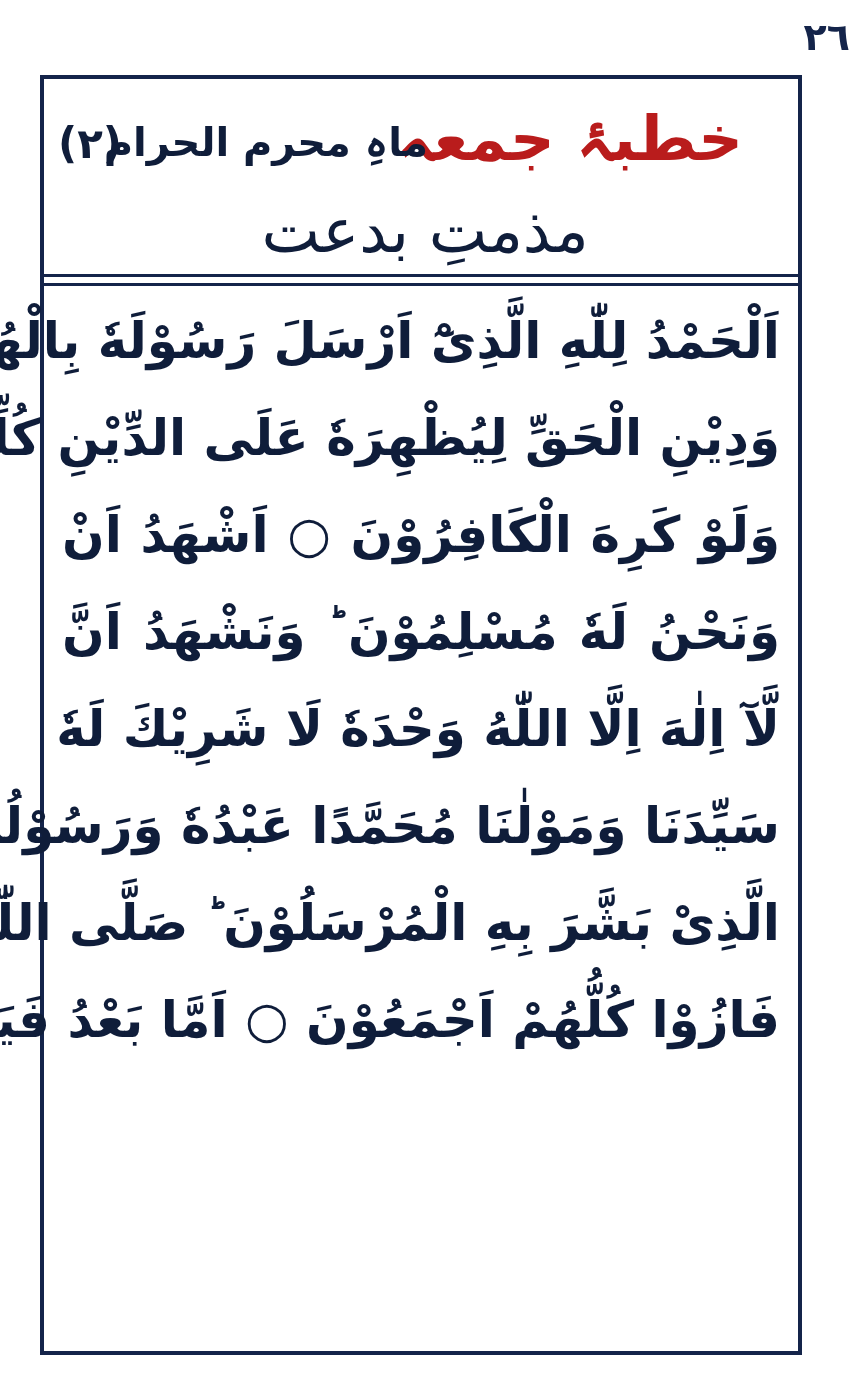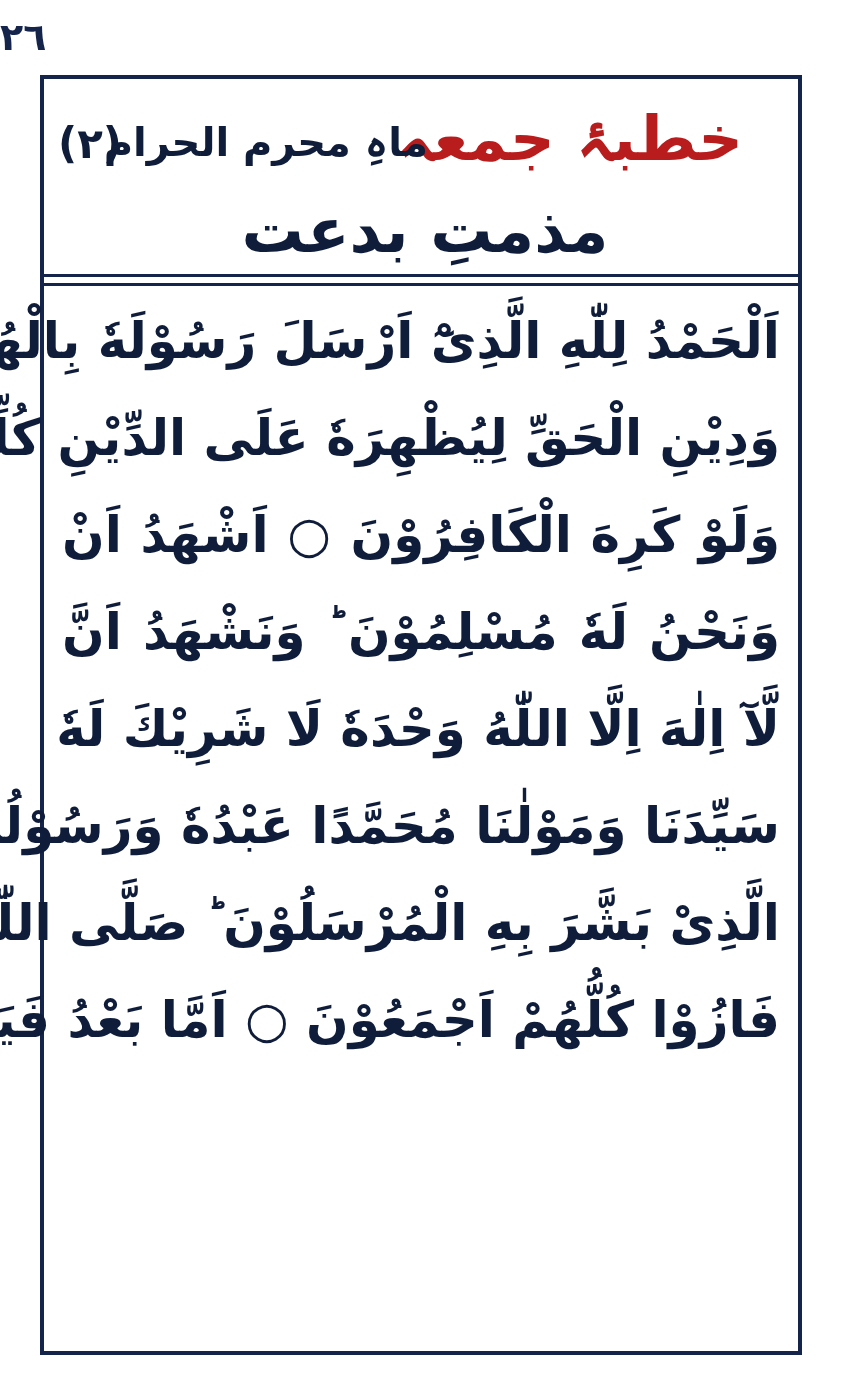--- a/index.html
+++ b/index.html
@@ -13,21 +13,21 @@
       position: relative;
       overflow: hidden;
       font-family: "DejaVu Sans", sans-serif;
       color: #0f1d3a;
     }
     .page-number {
       position: absolute;
       top: 18px;
       left: 0;
       width: 850px;
-      text-align: left;
+      text-align: right;
       font-size: 38px;
       font-weight: bold;
       color: #14244a;
       direction: rtl;
       line-height: 1;
     }
     .frame {
       position: absolute;
       left: 40px;
       top: 75px;
@@ -83,21 +83,21 @@
       color: #0f1d3a;
       white-space: nowrap;
     }
     .subtitle {
       position: absolute;
       top: 112px;
       left: 0;
       right: 0;
       text-align: center;
       font-size: 62px;
-      font-weight: bold;
+      font-weight: normal;
       line-height: 80px;
       color: #0f1d3a;
       direction: rtl;
       padding-left: 8px;
     }
     .divider {
       position: absolute;
       left: 0;
       width: 100%;
       height: 0;

